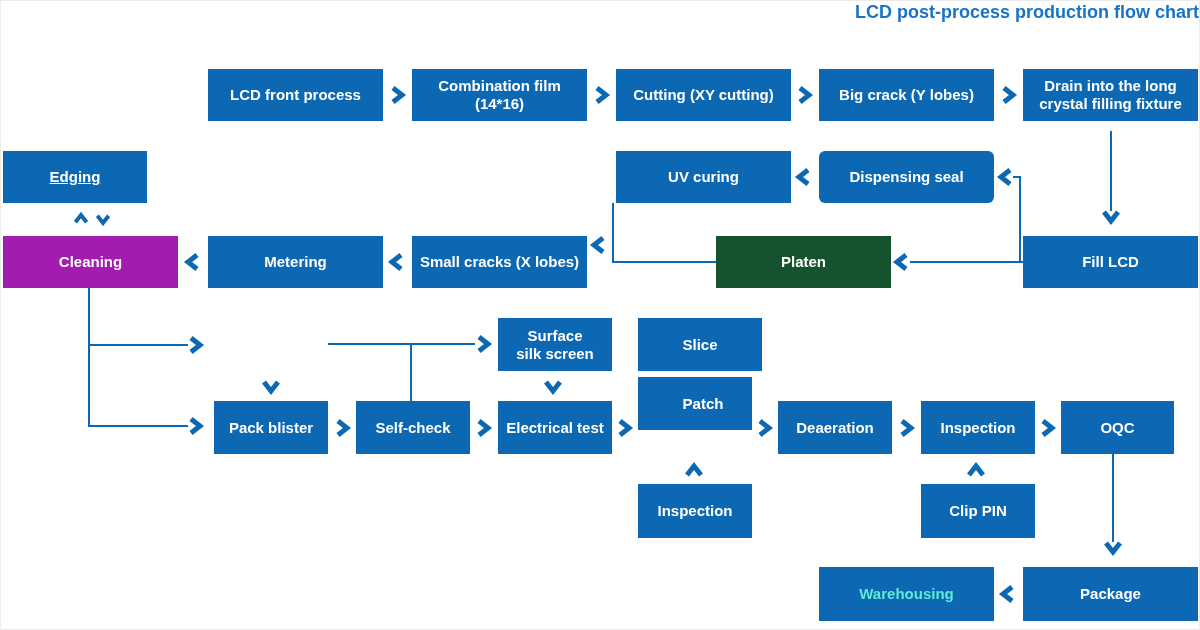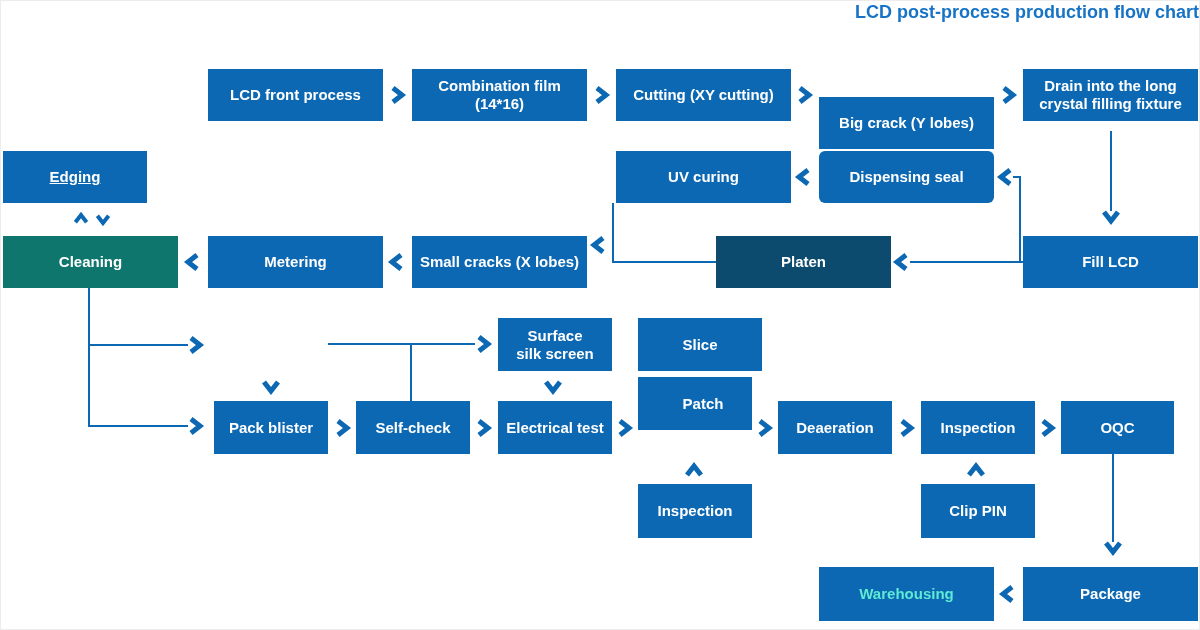--- a/index.html
+++ b/index.html
@@ -22,30 +22,30 @@
 </style>
 </head>
 <body>
 
 <div id="canvas">
   <div class="chart-title" style="color: rgb(23, 115, 198);">LCD post-process production flow chart</div>
 <div class="node" style="left: 207px; top: 68px; width: 175px; height: 52px; background: rgb(12, 104, 178); color: rgb(255, 255, 255);"><span>LCD front process</span></div>
     <div class="node" style="left: 411px; top: 68px; width: 175px; height: 52px; background: rgb(12, 104, 178); color: rgb(255, 255, 255);"><span>Combination film
 (14*16)</span></div>
     <div class="node" style="left: 615px; top: 68px; width: 175px; height: 52px; background: rgb(12, 104, 178); color: rgb(255, 255, 255);"><span>Cutting (XY cutting)</span></div>
-    <div class="node" style="left: 818px; top: 68px; width: 175px; height: 52px; background: rgb(12, 104, 178); color: rgb(255, 255, 255); margin-top: 28px;"><span>Big crack (Y lobes)</span></div>
+    <div class="node" style="left: 818px; top: 68px; width: 175px; height: 52px; background: rgb(12, 104, 178); color: rgb(255, 255, 255);"><span>Big crack (Y lobes)</span></div>
     <div class="node" style="left: 1022px; top: 68px; width: 175px; height: 52px; background: rgb(12, 104, 178); color: rgb(255, 255, 255);"><span>Drain into the long
 crystal filling fixture</span></div>
     <div class="node" style="left: 2px; top: 150px; width: 144px; height: 52px; background: rgb(12, 104, 178); color: rgb(255, 255, 255); text-decoration: underline;"><span>Edging</span></div>
     <div class="node" style="left: 615px; top: 150px; width: 175px; height: 52px; background: rgb(12, 104, 178); color: rgb(255, 255, 255);"><span>UV curing</span></div>
     <div class="node" style="left: 818px; top: 150px; width: 175px; height: 52px; background: rgb(12, 104, 178); color: rgb(255, 255, 255); border-radius: 6px;"><span>Dispensing seal</span></div>
-    <div class="node" style="left: 2px; top: 235px; width: 175px; height: 52px; background: #0f766e; color: rgb(255, 255, 255);"><span>Cleaning</span></div>
+    <div class="node" style="left: 2px; top: 235px; width: 175px; height: 52px; background: #a21caf; color: rgb(255, 255, 255);"><span>Cleaning</span></div>
     <div class="node" style="left: 207px; top: 235px; width: 175px; height: 52px; background: rgb(12, 104, 178); color: rgb(255, 255, 255);"><span>Metering</span></div>
     <div class="node" style="left: 411px; top: 235px; width: 175px; height: 52px; background: rgb(12, 104, 178); color: rgb(255, 255, 255);"><span>Small cracks (X lobes)</span></div>
-    <div class="node" style="left: 715px; top: 235px; width: 175px; height: 52px; background: #0c4a6e; color: rgb(255, 255, 255);"><span>Platen</span></div>
+    <div class="node" style="left: 715px; top: 235px; width: 175px; height: 52px; background: #14532d; color: rgb(255, 255, 255);"><span>Platen</span></div>
     <div class="node" style="left: 1022px; top: 235px; width: 175px; height: 52px; background: rgb(12, 104, 178); color: rgb(255, 255, 255);"><span>Fill LCD</span></div>
     <div class="node" style="left: 497px; top: 317px; width: 114px; height: 53px; background: rgb(12, 104, 178); color: rgb(255, 255, 255);"><span>Surface
 silk screen</span></div>
     <div class="node" style="left: 637px; top: 317px; width: 124px; height: 53px; background: rgb(12, 104, 178); color: rgb(255, 255, 255);"><span>Slice</span></div>
     <div class="node" style="left: 213px; top: 400px; width: 114px; height: 53px; background: rgb(12, 104, 178); color: rgb(255, 255, 255);"><span>Pack blister</span></div>
     <div class="node" style="left: 355px; top: 400px; width: 114px; height: 53px; background: rgb(12, 104, 178); color: rgb(255, 255, 255);"><span>Self-check</span></div>
     <div class="node" style="left: 497px; top: 400px; width: 114px; height: 53px; background: rgb(12, 104, 178); color: rgb(255, 255, 255);"><span>Electrical test</span></div>
     <div class="node" style="left: 637px; top: 376px; width: 114px; height: 53px; background: rgb(12, 104, 178); color: rgb(255, 255, 255); padding-left: 16px;"><span>Patch</span></div>
     <div class="node" style="left: 777px; top: 400px; width: 114px; height: 53px; background: rgb(12, 104, 178); color: rgb(255, 255, 255);"><span>Deaeration</span></div>
     <div class="node" style="left: 920px; top: 400px; width: 114px; height: 53px; background: rgb(12, 104, 178); color: rgb(255, 255, 255);"><span>Inspection</span></div>

